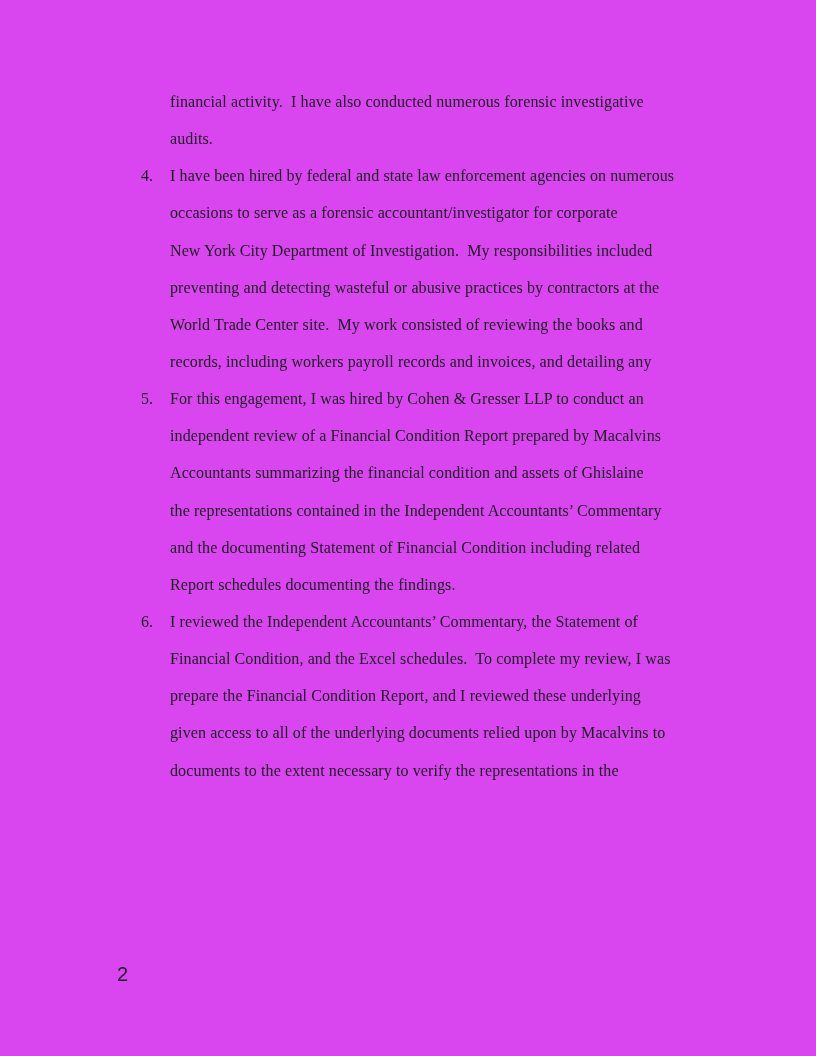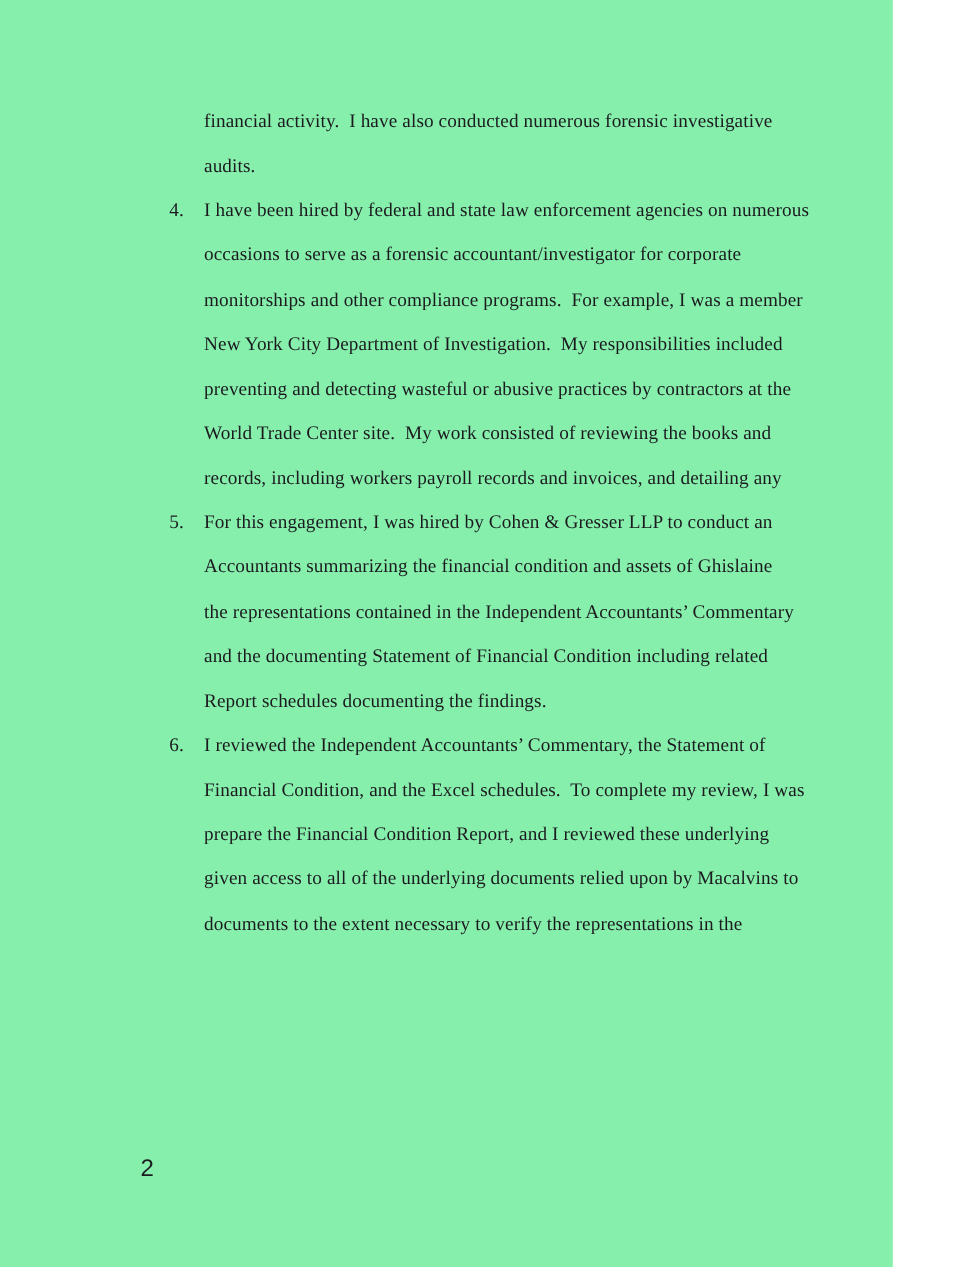--- a/index.html
+++ b/index.html
@@ -2,23 +2,23 @@
 <html><head>
 <meta charset="utf-8">
 <style>
   html, body {
     margin: 0;
     padding: 0;
     background: #ffffff;
   }
   .page {
     position: relative;
-    width: 744px;
+    width: 816px;
     height: 1056px;
-    background: #86efac;
+    background: #d946ef;
     overflow: hidden;
     font-family: "Liberation Serif", "DejaVu Serif", serif;
     color: #1b1b1f;
   }
   .content {
     position: absolute;
     top: 83px;
     left: 170px;
     width: 540px;
   }
@@ -55,28 +55,28 @@
 
 <div class="page">
   <div class="content" id="doc-content">
       <div class="para">
         <div class="line">financial activity.  I have also conducted numerous forensic investigative</div>
         <div class="line">audits.</div>
       </div>
       <div class="para">
         <div class="line"><span class="marker">4.</span>I have been hired by federal and state law enforcement agencies on numerous</div>
         <div class="line">occasions to serve as a forensic accountant/investigator for corporate</div>
-        <div class="line">monitorships and other compliance programs.  For example, I was a member</div>
         <div class="line">New York City Department of Investigation.  My responsibilities included</div>
         <div class="line">preventing and detecting wasteful or abusive practices by contractors at the</div>
         <div class="line">World Trade Center site.  My work consisted of reviewing the books and</div>
         <div class="line">records, including workers payroll records and invoices, and detailing any</div>
       </div>
       <div class="para">
         <div class="line"><span class="marker">5.</span>For this engagement, I was hired by Cohen &amp; Gresser LLP to conduct an</div>
+        <div class="line">independent review of a Financial Condition Report prepared by Macalvins</div>
         <div class="line">Accountants summarizing the financial condition and assets of Ghislaine</div>
         <div class="line">the representations contained in the Independent Accountants’ Commentary</div>
         <div class="line">and the documenting Statement of Financial Condition including related</div>
         <div class="line">Report schedules documenting the findings.</div>
       </div>
       <div class="para">
         <div class="line"><span class="marker">6.</span>I reviewed the Independent Accountants’ Commentary, the Statement of</div>
         <div class="line">Financial Condition, and the Excel schedules.  To complete my review, I was</div>
         <div class="line">prepare the Financial Condition Report, and I reviewed these underlying</div>
         <div class="line">given access to all of the underlying documents relied upon by Macalvins to</div>

